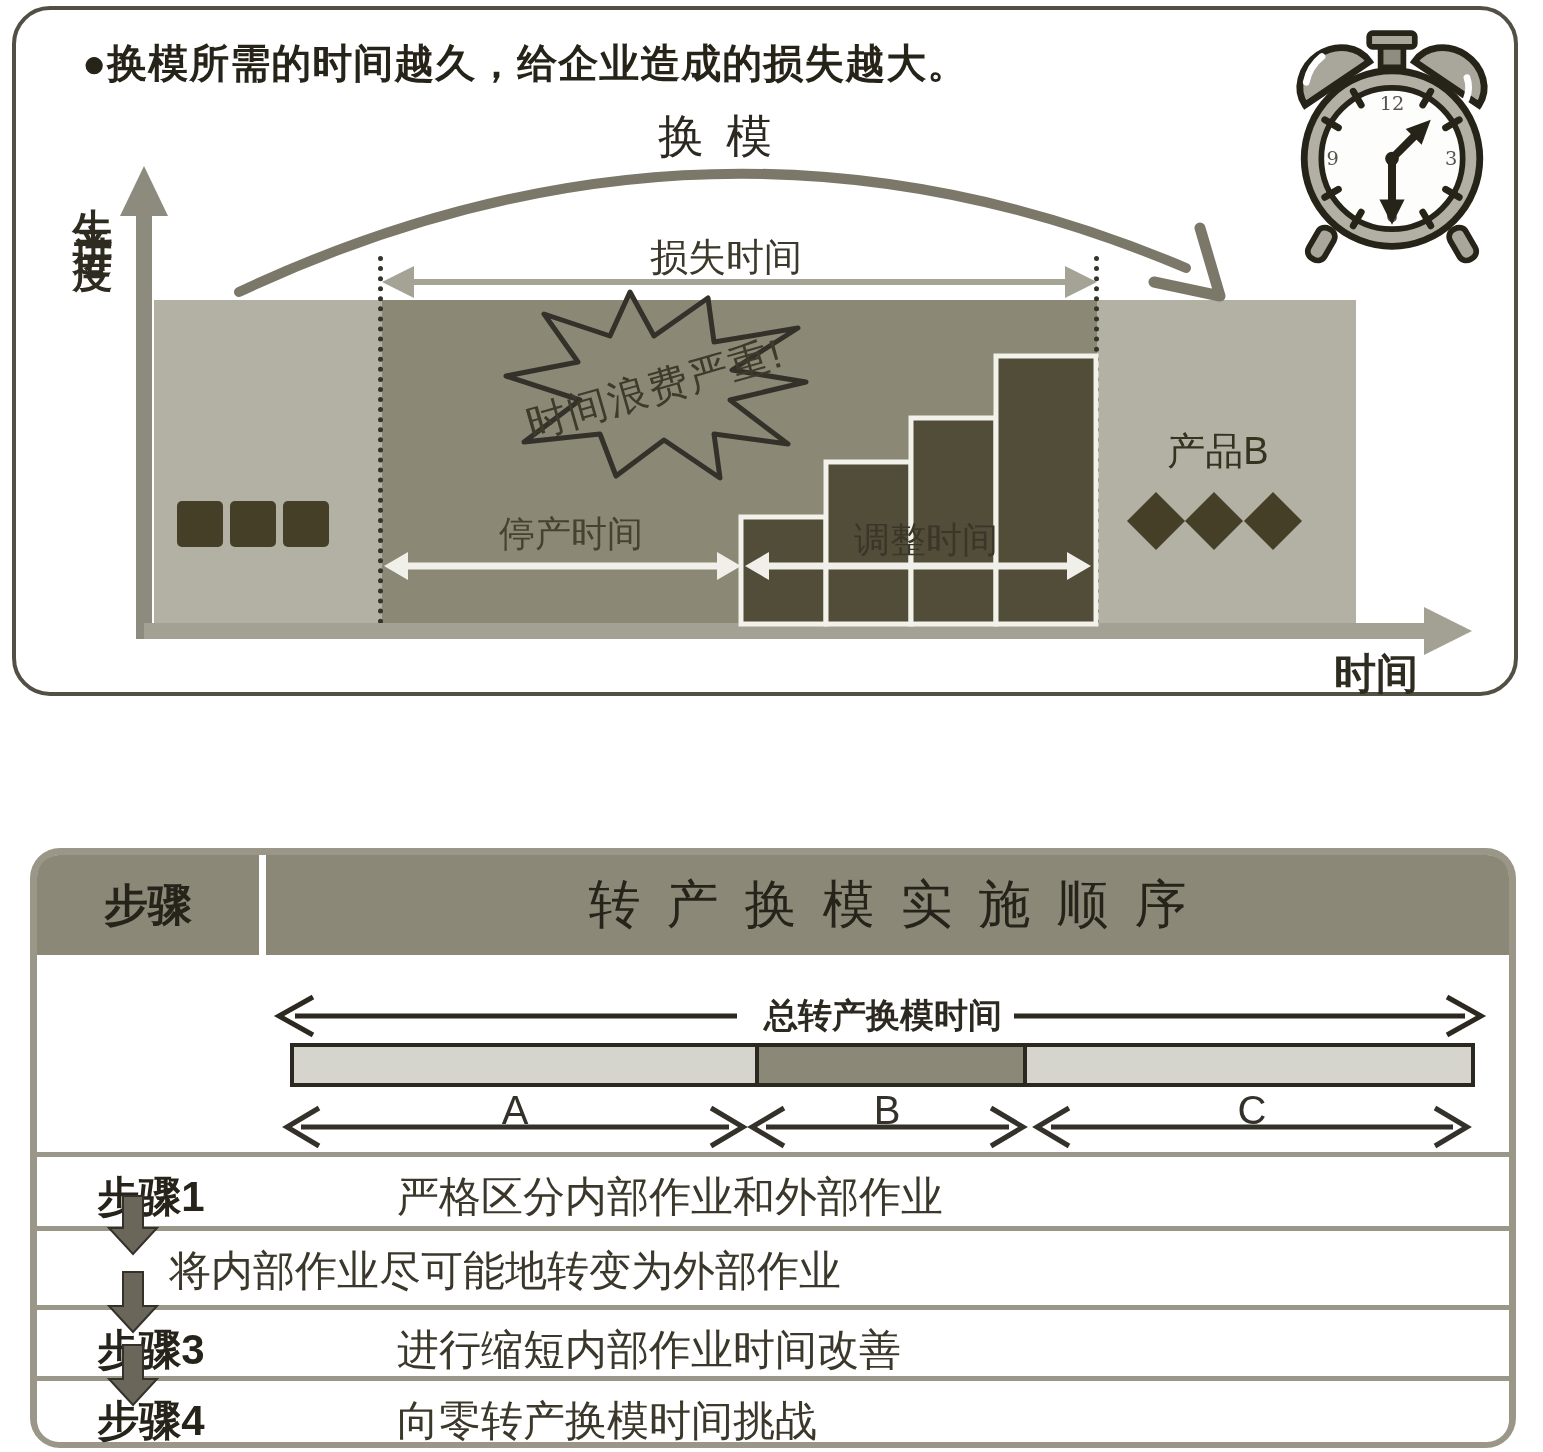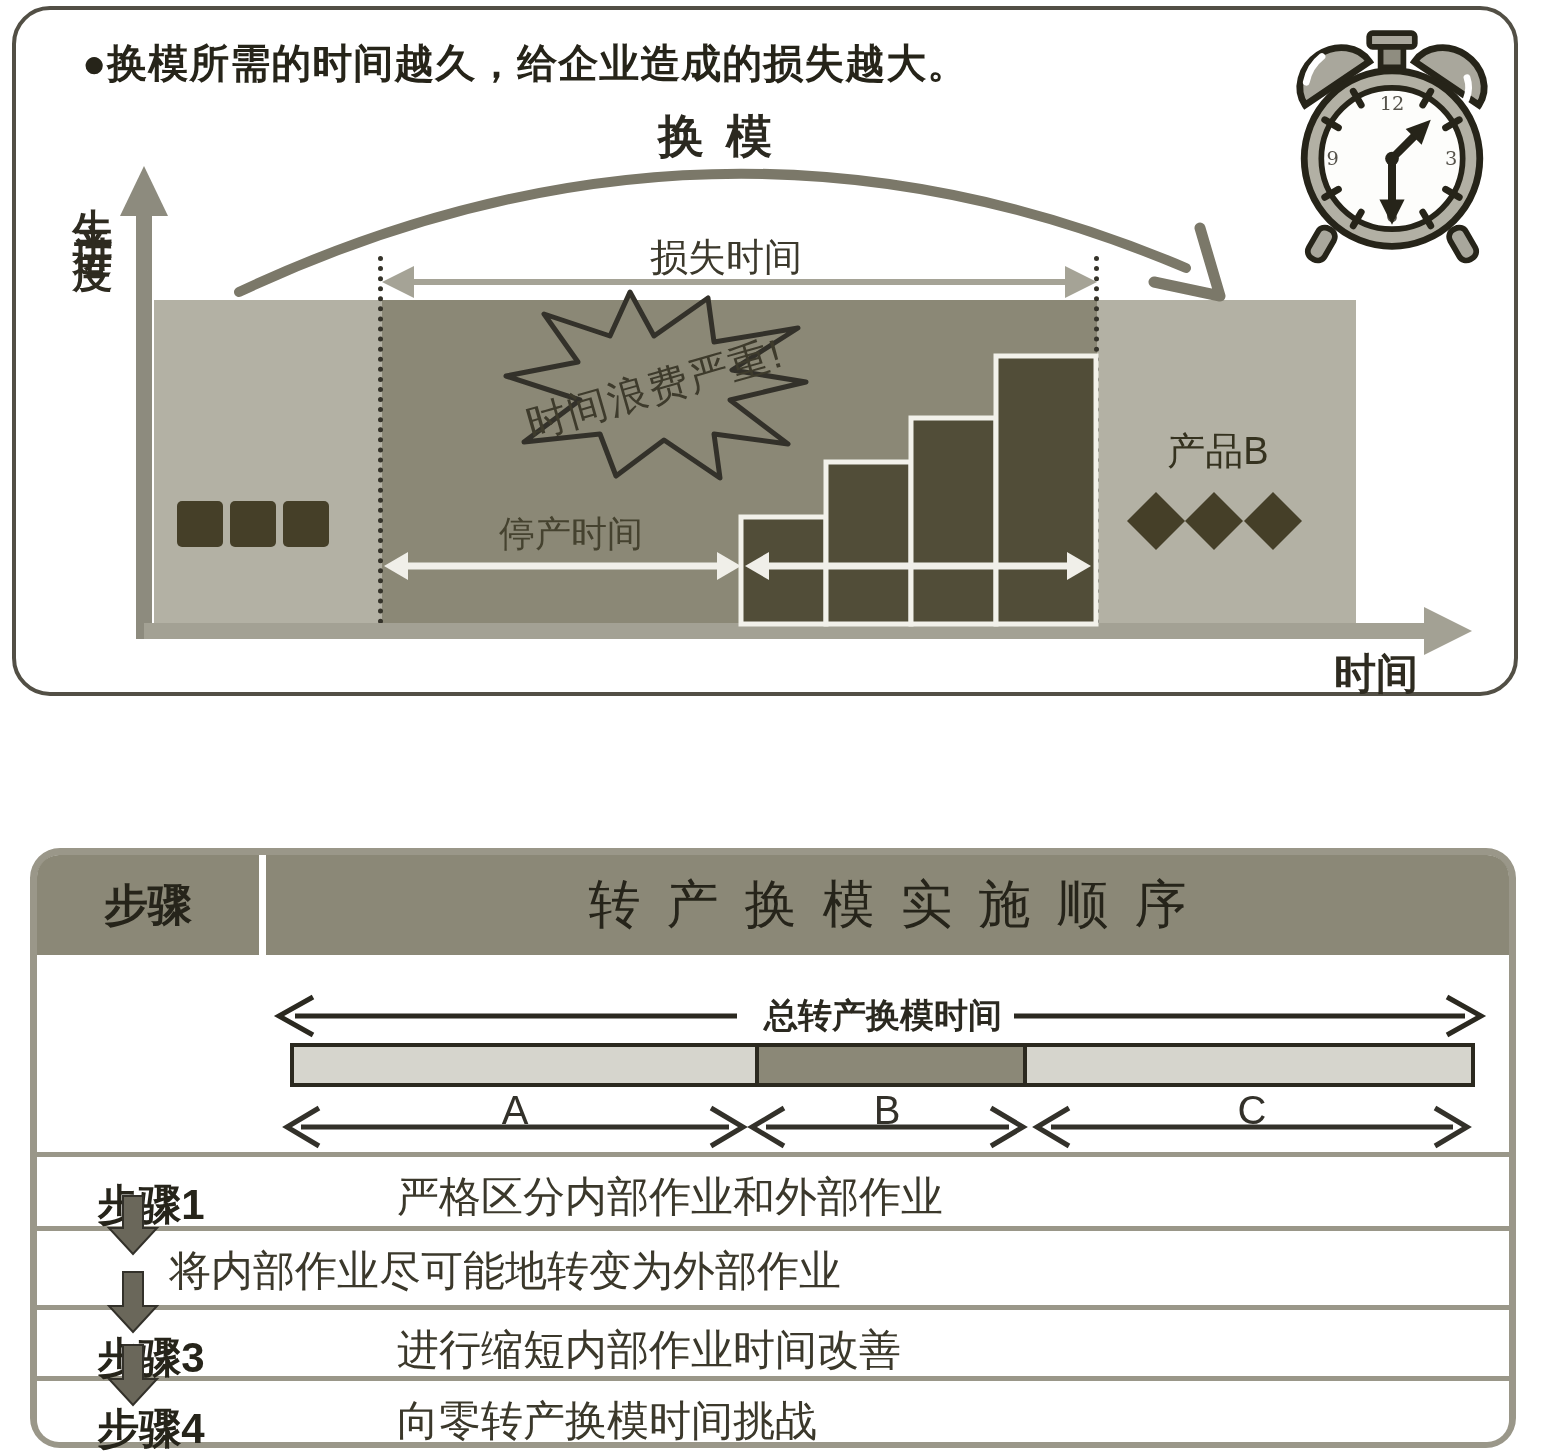--- a/index.html
+++ b/index.html
@@ -13,21 +13,21 @@
   .top-panel{
     position:absolute;left:12px;top:6px;width:1506px;height:690px;
     background:#ffffff;border:4px solid #524f45;border-radius:38px;
   }
   .bullet-text{
     position:absolute;left:66px;top:26px;font-size:40px;font-weight:600;
     color:#262419;letter-spacing:1px;white-space:nowrap;
   }
   .huanmo-title{
     position:absolute;left:590px;top:96px;width:240px;text-align:center;
-    font-size:46px;font-weight:700;letter-spacing:22px;color:#2b2920;white-space:nowrap;
+    font-size:46px;font-weight:400;letter-spacing:22px;color:#2b2920;white-space:nowrap;
   }
   .loss-label{
     position:absolute;left:580px;top:222px;width:260px;text-align:center;
     font-size:38px;color:#3c392c;white-space:nowrap;
   }
   .yaxis-label{
     position:absolute;left:50px;top:166px;height:380px;
     writing-mode:vertical-rl;text-orientation:upright;
     font-size:40px;font-weight:600;color:#2e2b20;letter-spacing:14px;
   }
@@ -88,21 +88,21 @@
   .seg-light{background:#d6d5cd;}
   .seg-dark{background:#8b8877;border-left:4px solid #2b291f;border-right:4px solid #2b291f;}
   .seg-label{position:absolute;top:133px;transform:translateX(-50%);font-size:40px;color:#33312a;}
   .step-rows{position:absolute;left:0;top:297px;width:1472px;}
   .step-row{display:flex;border-top:5px solid #9a9789;background:#ffffff;}
   .sr-1{height:74px;}
   .sr-2{height:79px;}
   .sr-3{height:71px;}
   .sr-4{height:66px;border-radius:0 0 22px 22px;}
   .step-cell{
-    width:228px;padding-top:20px;text-align:center;
+    width:228px;padding-top:12px;text-align:center;
     font-size:42px;font-weight:700;color:#26241a;
   }
   .desc-cell{
     flex:1;padding:12px 0 0 132px;font-size:42px;color:#3b382b;white-space:nowrap;
   }
   .tbl-arrows{position:absolute;left:0;top:0;width:1472px;height:586px;pointer-events:none;}
 </style>
 </head>
 <body>
 
@@ -178,20 +178,21 @@
         <polygon points="1257,482 1286,511 1257,540 1228,511" fill="#453f28"></polygon>
       </g>
     </svg>
 
     <div class="huanmo-title">换模</div>
     <div class="loss-label">损失时间</div>
     <div class="yaxis-label">生产进度</div>
     <div class="xaxis-label">时间</div>
     <div class="prod-b-label">产品B</div>
     <div class="stop-label">停产时间</div>
+    <div class="adjust-label">调整时间</div>
 
     <svg class="clock-svg" viewBox="0 0 200 214">
       <g>
         <g transform="rotate(-34 52 52)">
           <path d="M 18 52 a 34 30 0 0 1 68 0 z" fill="#a9a79c" stroke="#262419" stroke-width="6"></path>
           <path d="M 30 36 q 10 -10 24 -11" fill="none" stroke="#ffffff" stroke-width="6" stroke-linecap="round"></path>
         </g>
         <g transform="rotate(34 148 52)">
           <path d="M 114 52 a 34 30 0 0 1 68 0 z" fill="#a9a79c" stroke="#262419" stroke-width="6"></path>
           <path d="M 160 38 q 8 6 10 16" fill="none" stroke="#ffffff" stroke-width="6" stroke-linecap="round"></path>

